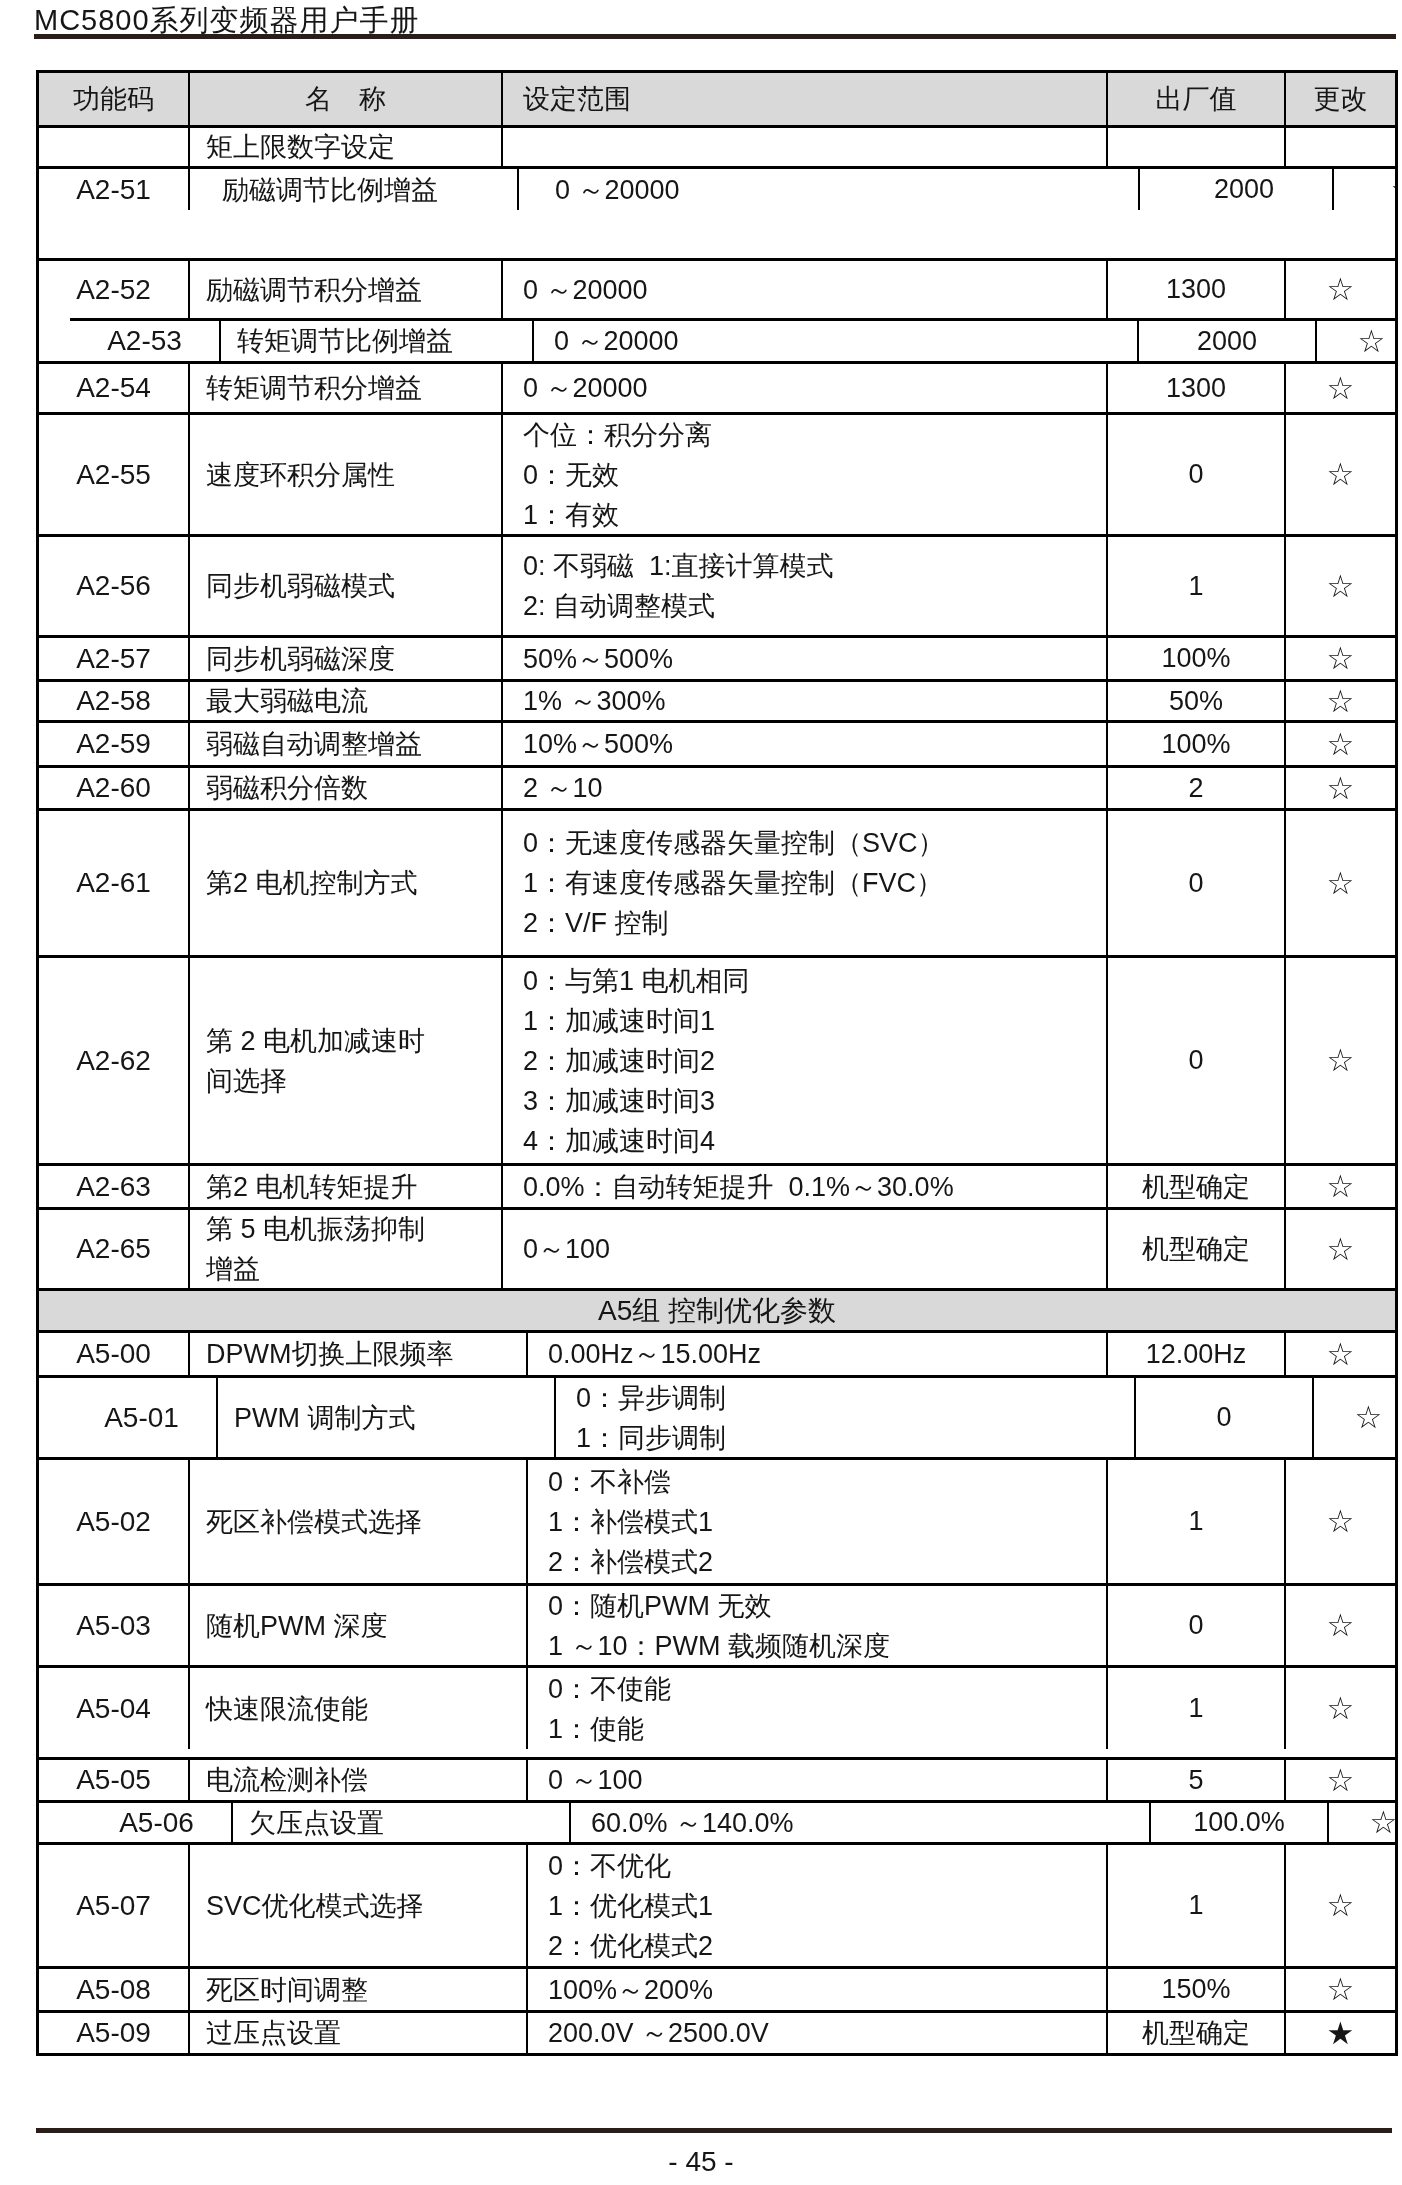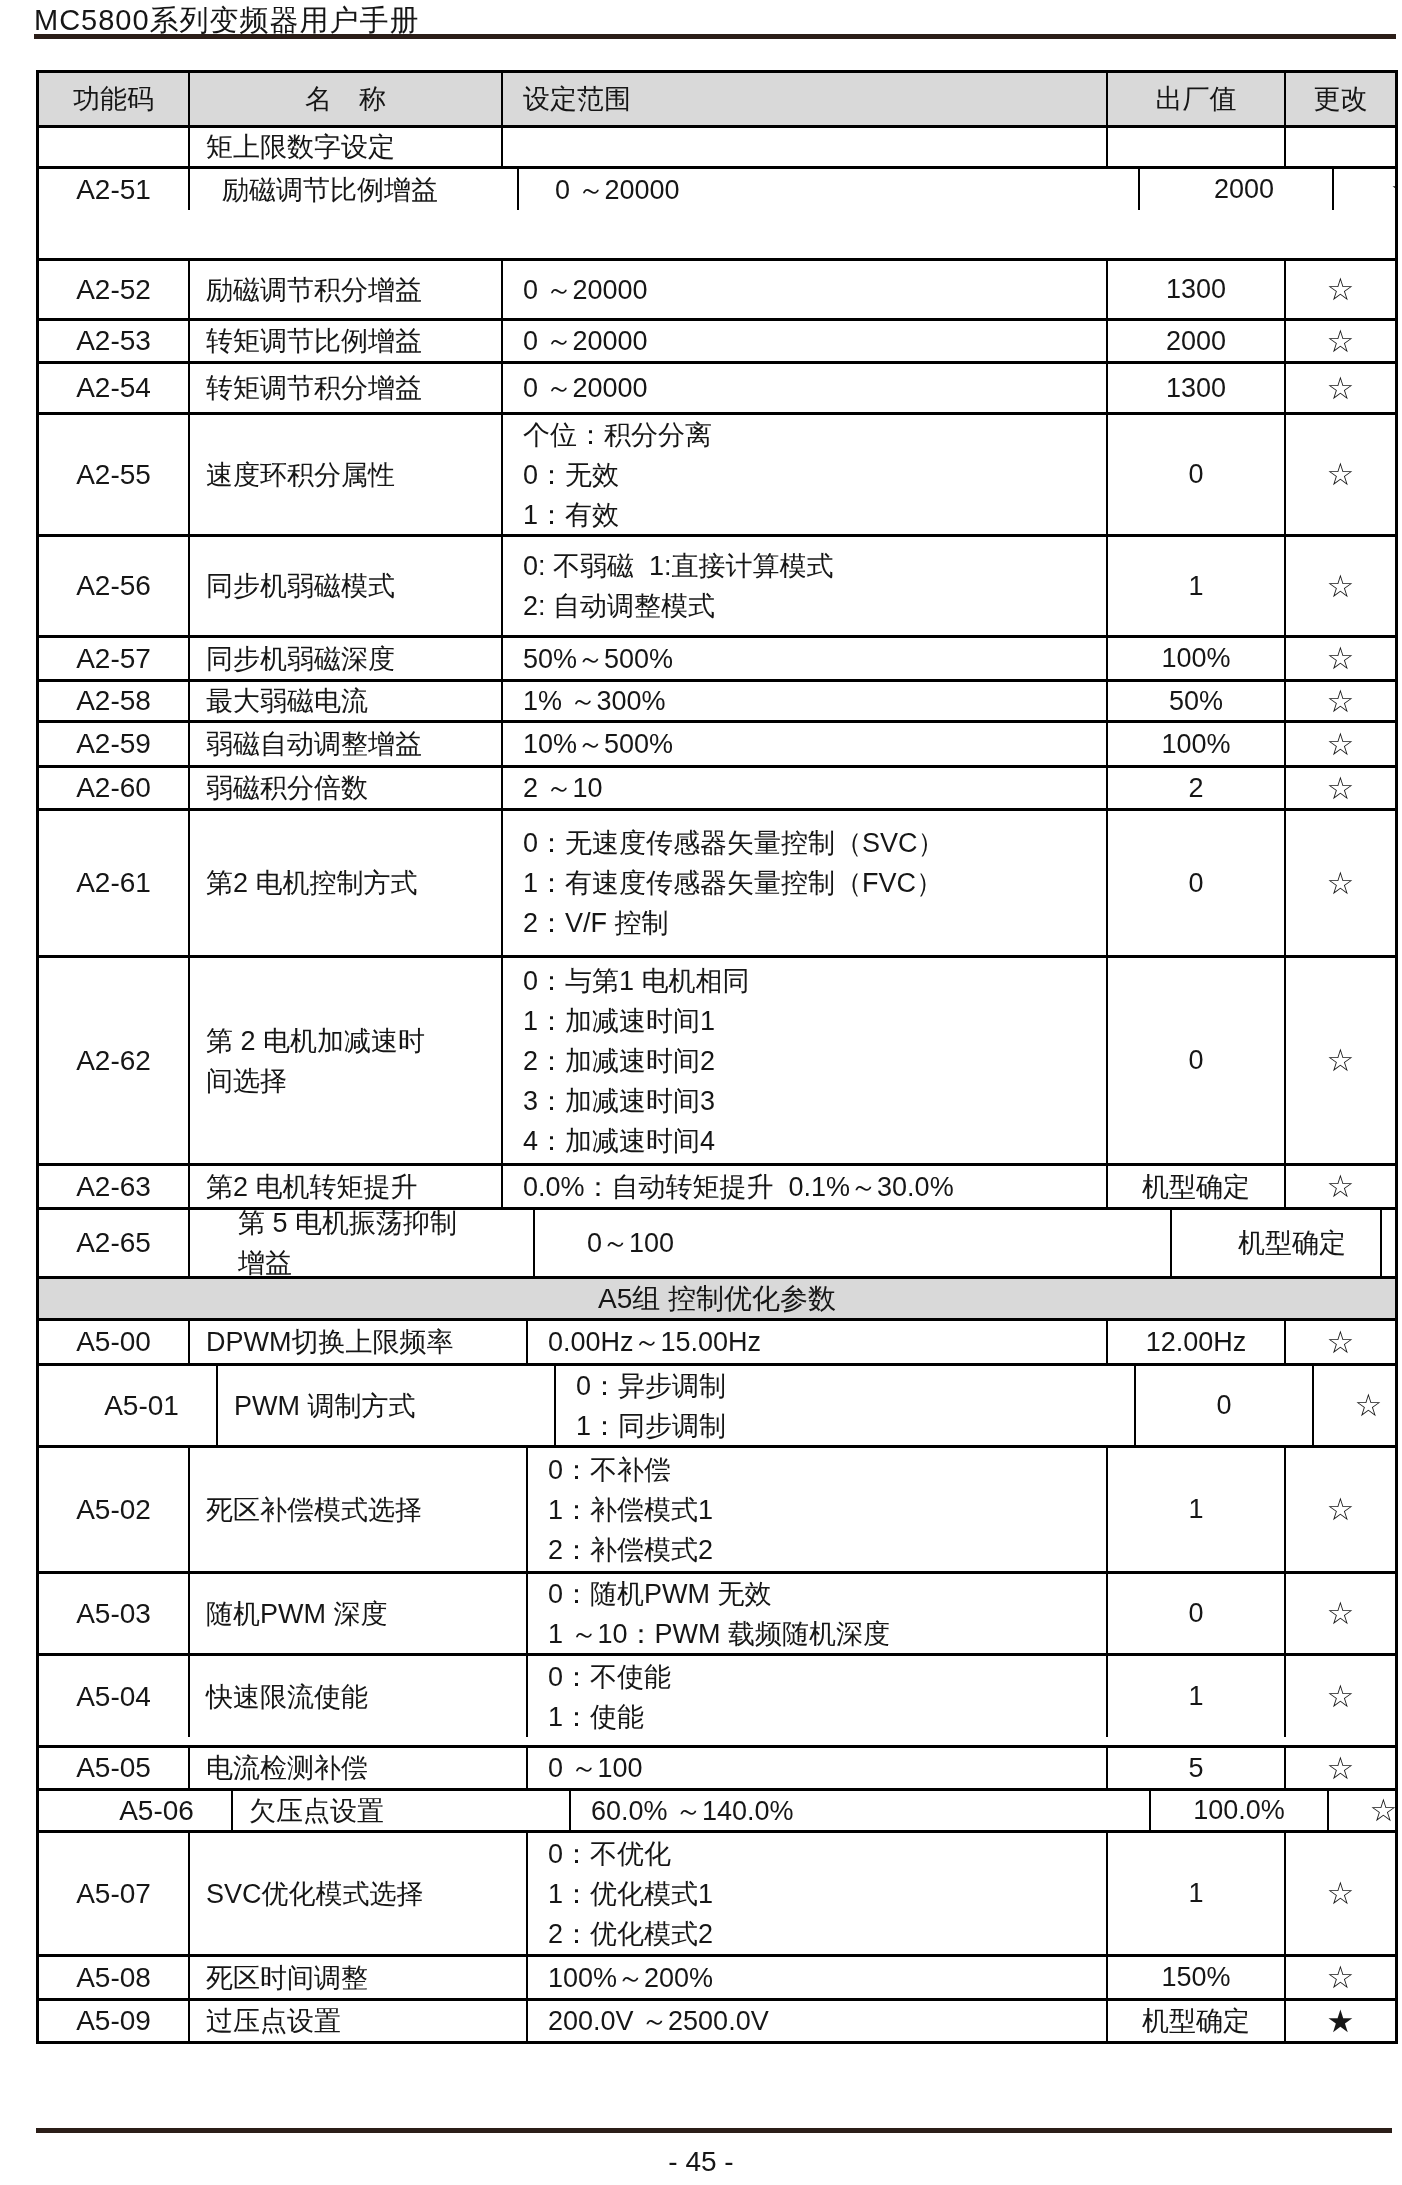--- a/index.html
+++ b/index.html
@@ -74,21 +74,21 @@
       <div class="cell center code-cell">A2-52</div>
       <div class="cell left name-cell">
         <div class="line">励磁调节积分增益</div>
       </div>
       <div class="cell left range-cell">
         <div class="line">0 ～20000</div>
       </div>
       <div class="cell center value-cell">1300</div>
       <div class="cell center change-cell">☆</div>
     </div>
-    <div class="row" style="height: 43px; grid-template-columns: 151px 313px 605px 178px 109px;">
+    <div class="row" style="height: 43px; grid-template-columns: 151px 313px 605px 178px 109px; margin-left: 31px;">
       <div class="cell center code-cell">A2-53</div>
       <div class="cell left name-cell">
         <div class="line">转矩调节比例增益</div>
       </div>
       <div class="cell left range-cell">
         <div class="line">0 ～20000</div>
       </div>
       <div class="cell center value-cell">2000</div>
       <div class="cell center change-cell">☆</div>
     </div>
@@ -205,21 +205,21 @@
       <div class="cell center code-cell">A2-63</div>
       <div class="cell left name-cell">
         <div class="line">第2 电机转矩提升</div>
       </div>
       <div class="cell left range-cell">
         <div class="line">0.0%：自动转矩提升  0.1%～30.0%</div>
       </div>
       <div class="cell center value-cell">机型确定</div>
       <div class="cell center change-cell">☆</div>
     </div>
-    <div class="row" style="height: 69px; grid-template-columns: 151px 313px 605px 178px 109px; gap: 32px;">
+    <div class="row" style="height: 81px; grid-template-columns: 151px 313px 605px 178px 109px;">
       <div class="cell center code-cell">A2-65</div>
       <div class="cell left name-cell">
         <div class="line">第 5 电机振荡抑制</div>
         <div class="line">增益</div>
       </div>
       <div class="cell left range-cell">
         <div class="line">0～100</div>
       </div>
       <div class="cell center value-cell">机型确定</div>
       <div class="cell center change-cell">☆</div>

